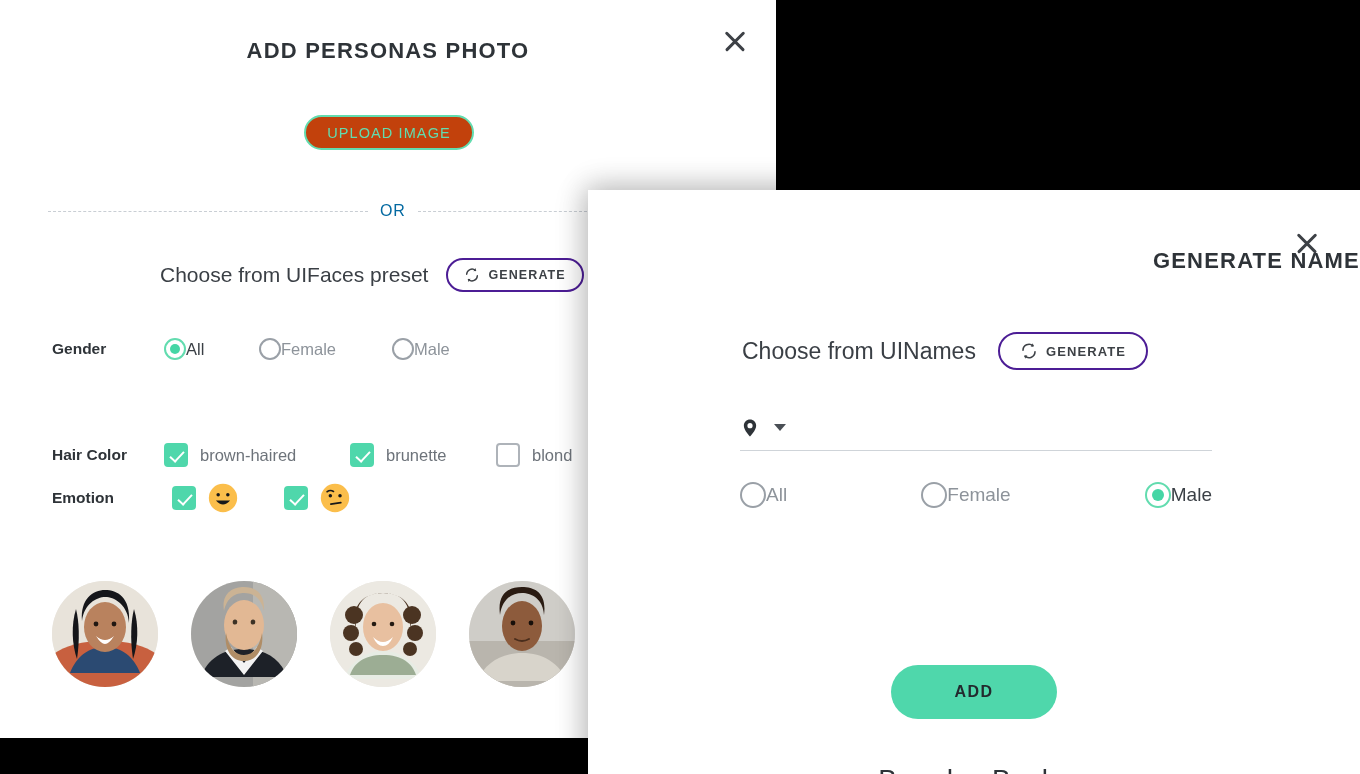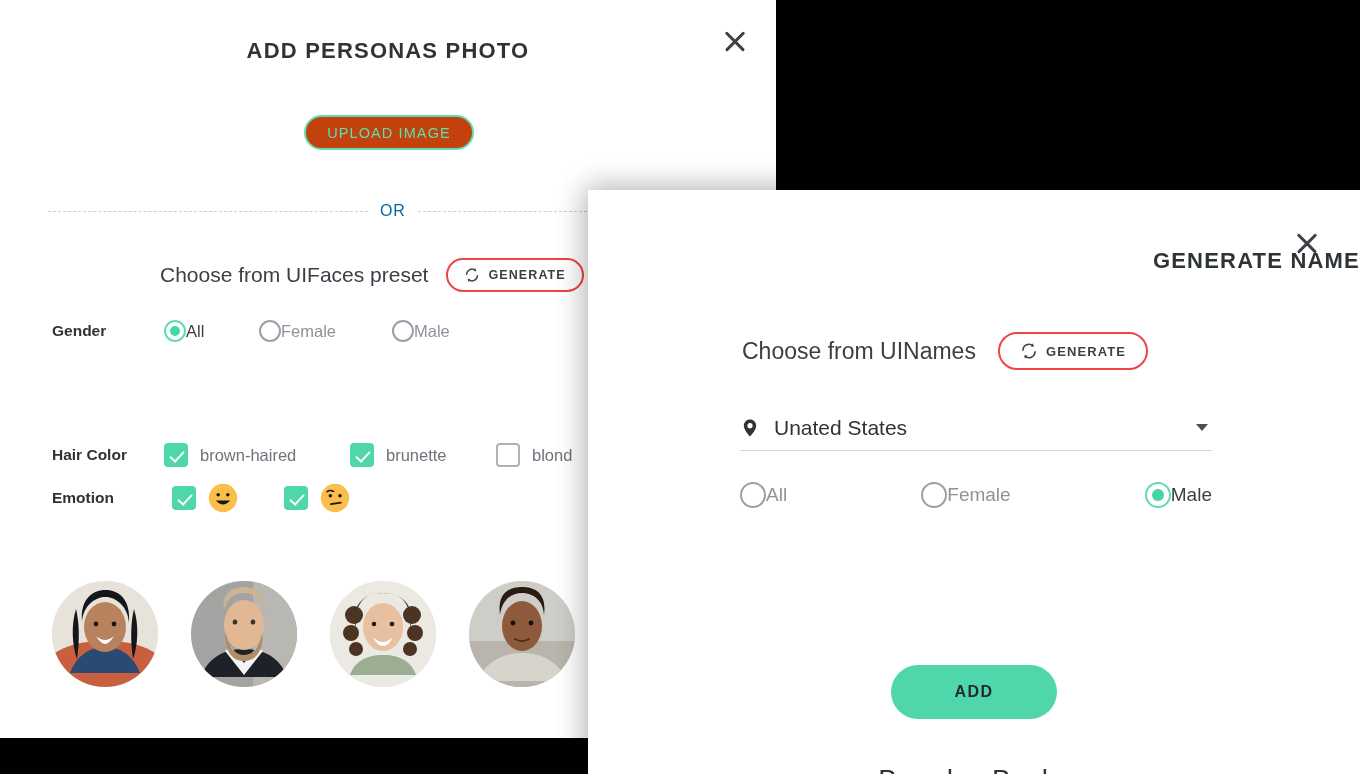--- a/index.html
+++ b/index.html
@@ -127,21 +127,21 @@
     font-size: 21px;
     color: #3a3f45;
     font-weight: 400;
   }
   .generate-button {
     display: inline-flex;
     align-items: center;
     gap: 8px;
     height: 34px;
     padding: 0 16px;
-    border: 2px solid #ef4444;
+    border: 2px solid #4c1d95;
     border-radius: 18px;
     background: #ffffff;
     color: #3d4146;
     font-size: 12.5px;
     font-weight: bold;
     letter-spacing: 1.1px;
     cursor: pointer;
     white-space: nowrap;
   }
   .refresh-icon { width: 16px; height: 16px; flex: 0 0 16px; display: block; }
@@ -154,21 +154,21 @@
     align-items: center;
     white-space: nowrap;
   }
   .row-label {
     width: 112px;
     flex: 0 0 112px;
     font-size: 15.5px;
     font-weight: bold;
     color: #2e3338;
   }
-  #row-gender { top: 320px; }
+  #row-gender { top: 338px; }
   #row-age    { top: 382px; }
   #row-hair   { top: 443px; }
   #row-emotion{ top: 483px; gap: 8px; }
 
   
   .radio-item {
     display: inline-flex;
     align-items: center;
     gap: 0;
     cursor: pointer;
@@ -563,21 +563,20 @@
         </svg>
         <span>GENERATE</span>
       </div>
     </div>
 
     <div id="country-select">
       <svg class="pin-icon" viewBox="0 0 24 24">
         <path d="M12 1.8c-4.1 0-7.4 3.3-7.4 7.4 0 5.4 7.4 13 7.4 13s7.4-7.6 7.4-13c0-4.1-3.3-7.4-7.4-7.4z" fill="#2e3338"></path>
         <circle cx="12" cy="9.2" r="3.1" fill="#ffffff"></circle>
       </svg>
-      <span id="country-value">Unated States</span>
       <span class="caret-down"></span>
     </div>
 
     <div id="genname-gender">
       <div class="radio-item">
         <span class="radio-dot"></span>
         <span class="radio-label">All</span>
       </div>
       <div class="radio-item">
         <span class="radio-dot"></span>

